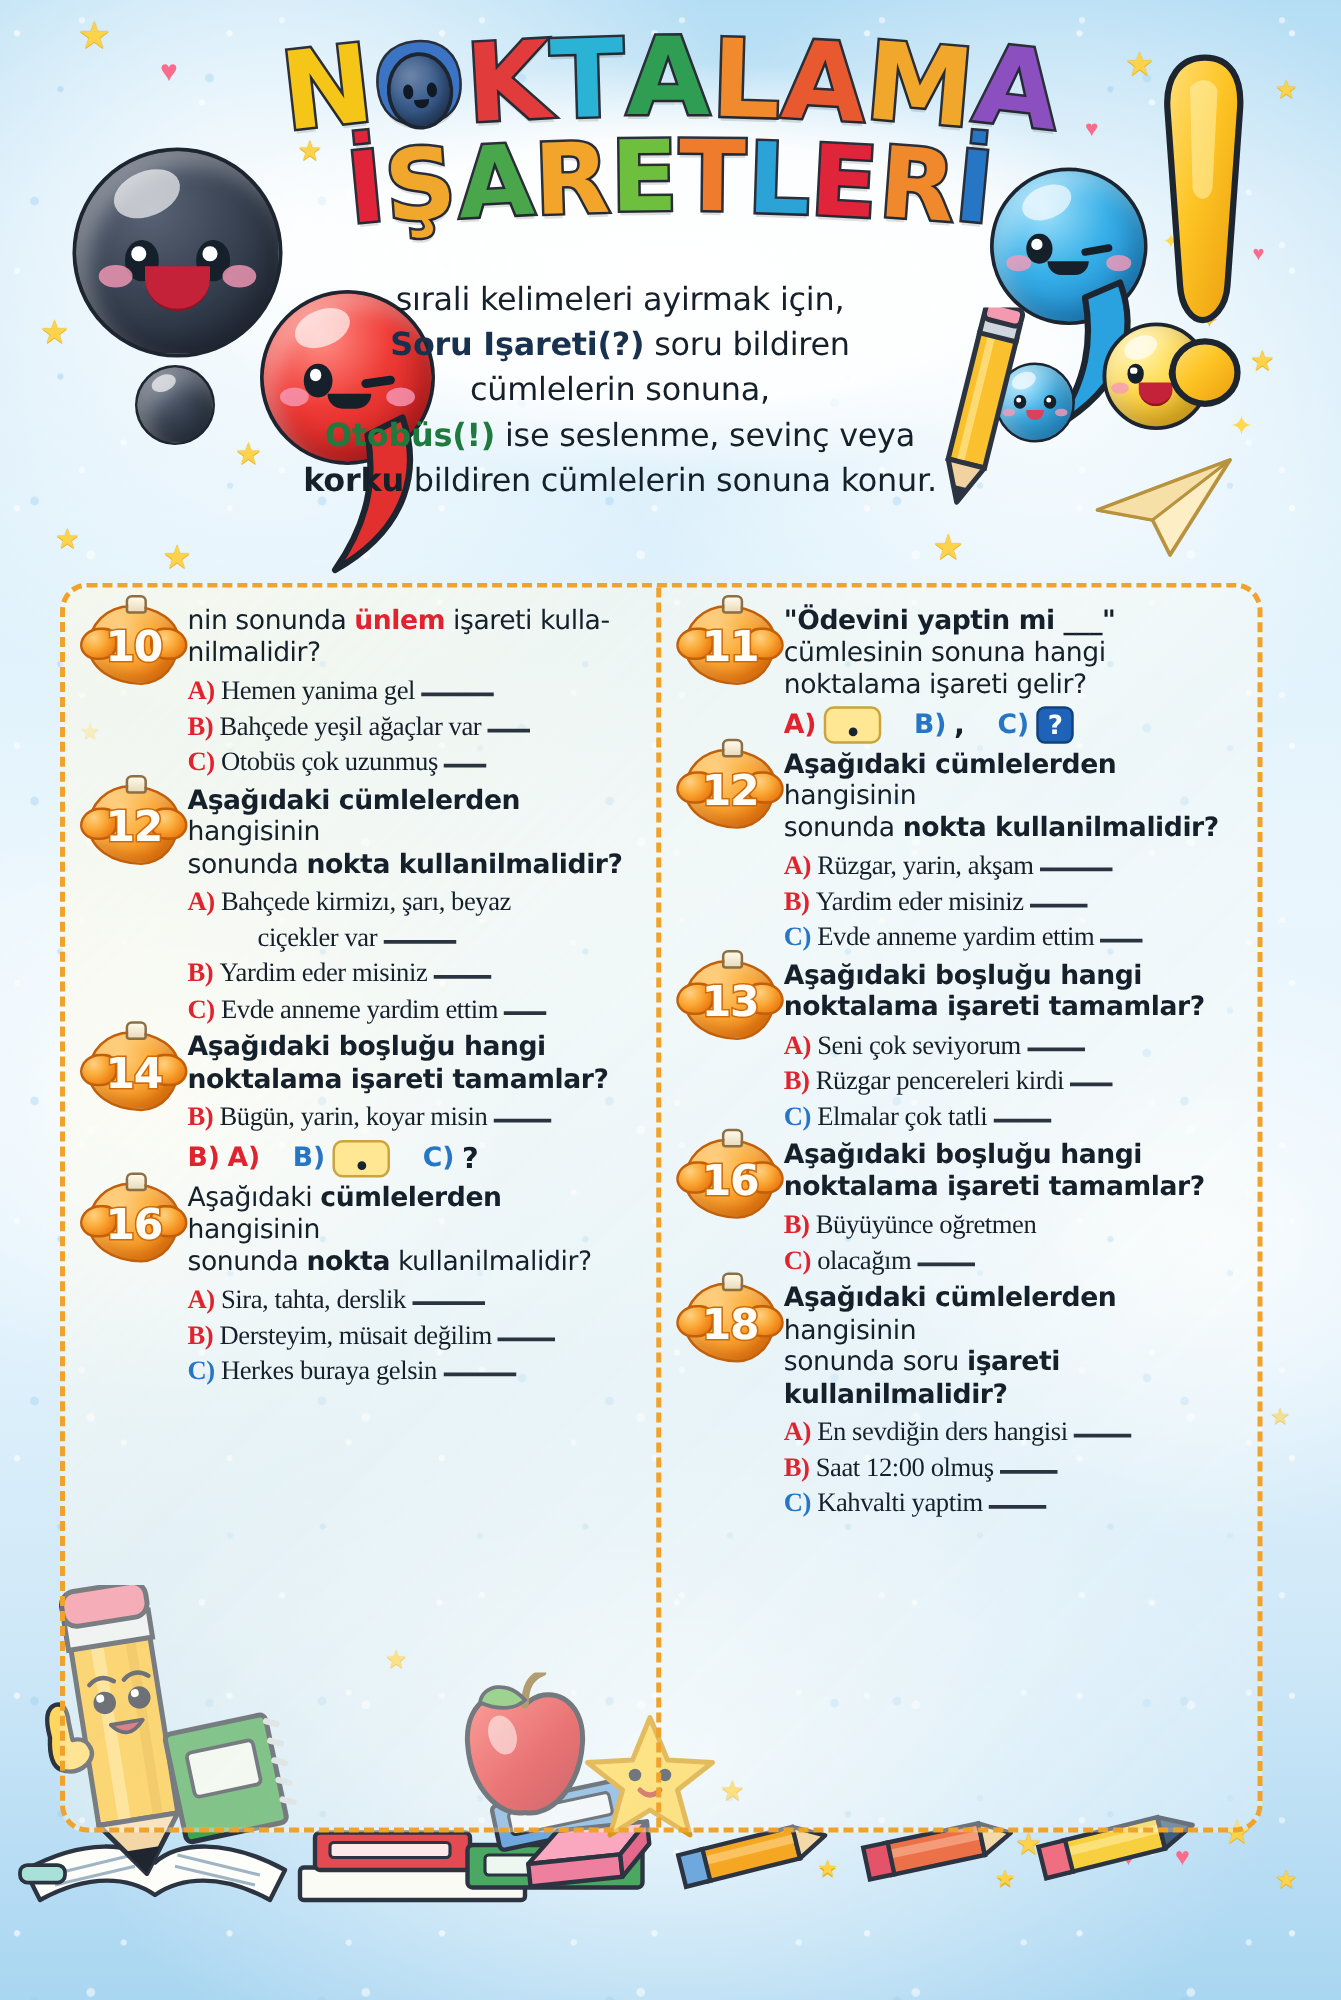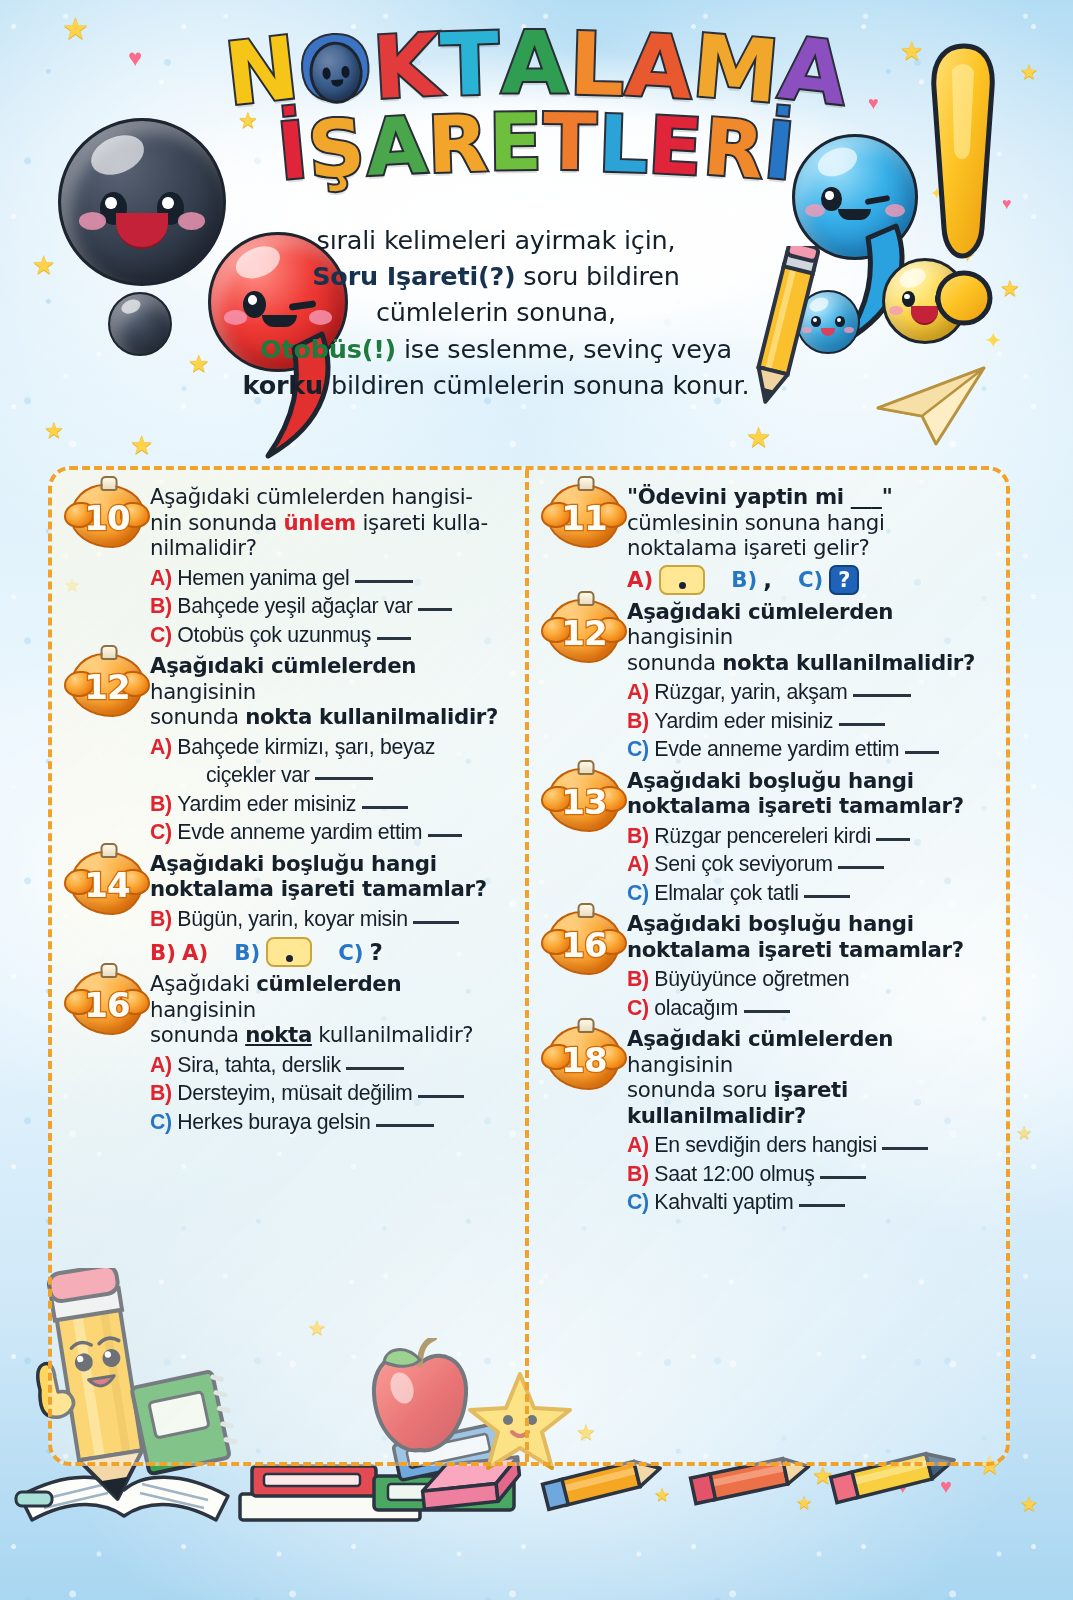--- a/index.html
+++ b/index.html
@@ -201,21 +201,21 @@
     font-size: 34px;
     color: #fffdf5;
     -webkit-text-stroke: 2.5px #cf6b0c;
     paint-order: stroke fill;
     letter-spacing: -1px;
     transform: translateY(3px);
   }
 
   .opts { margin-top: 4px; }
   .opt {
-    font-family: Liberation Sans, sans-serif;
+    font-family: Liberation Serif, serif;
     font-size: 21.3px;
     line-height: 1.29;
     color: #15202b;
     letter-spacing: -0.35px;
     padding-left: 28px;
     text-indent: -28px;
     margin-bottom: 1px;
   }
   .opt .lbl { font-weight: 700; }
   .lbl-red  { color: #e0242f; }
@@ -405,21 +405,20 @@
 
   <div class="panel">
     <div class="col col-left" id="colLeft">
         <div class="q">
           <div class="badge">
             <span class="blob"></span>
             <span class="cap"></span>
             <span class="num">10</span>
           </div>
           <div class="q-head">
-            <div>Aşağıdaki cümlelerden hangisi-</div>
             <div>nin sonunda <span class="hl-red">ünlem</span> işareti kulla-</div>
             <div>nilmalidir?</div>
           </div>
           <div class="opts">
             <div class="opt"><span class="lbl lbl-red">A) </span><span>Hemen yanima gel </span><span class="blank w-lg"></span></div>
             <div class="opt"><span class="lbl lbl-red">B) </span><span>Bahçede yeşil ağaçlar var </span><span class="blank w-sm"></span></div>
             <div class="opt"><span class="lbl lbl-red">C) </span><span>Otobüs çok uzunmuş </span><span class="blank w-sm"></span></div>
           </div>
         </div>
         <div class="q">
@@ -468,21 +467,21 @@
           </div>
         </div>
         <div class="q">
           <div class="badge">
             <span class="blob"></span>
             <span class="cap"></span>
             <span class="num">16</span>
           </div>
           <div class="q-head">
             <div>Aşağıdaki <span style="font-weight: 700;">cümlelerden</span> hangisinin</div>
-            <div>sonunda <span style="font-weight: 700; text-decoration: underline;">nokta</span> kullanilmalidir?</div>
+            <div>sonunda <span style="font-weight: 700;">nokta</span> kullanilmalidir?</div>
           </div>
           <div class="opts">
             <div class="opt"><span class="lbl lbl-red">A) </span><span>Sira, tahta, derslik </span><span class="blank w-lg"></span></div>
             <div class="opt"><span class="lbl lbl-red">B) </span><span>Dersteyim, müsait değilim </span><span class="blank w-md"></span></div>
             <div class="opt"><span class="lbl lbl-blue">C) </span><span>Herkes buraya gelsin </span><span class="blank w-lg"></span></div>
           </div>
         </div>
       </div>
     <div class="col col-right" id="colRight">
         <div class="q">
@@ -531,22 +530,22 @@
           <div class="badge">
             <span class="blob"></span>
             <span class="cap"></span>
             <span class="num">13</span>
           </div>
           <div class="q-head">
             <div><span style="font-weight: 700;">Aşağıdaki boşluğu hangi</span></div>
             <div><span style="font-weight: 700;">noktalama işareti tamamlar?</span></div>
           </div>
           <div class="opts">
+            <div class="opt"><span class="lbl lbl-red">A) </span><span>Seni çok seviyorum </span><span class="blank w-md"></span></div>
             <div class="opt"><span class="lbl lbl-red">B) </span><span>Rüzgar pencereleri kirdi </span><span class="blank w-sm"></span></div>
-            <div class="opt"><span class="lbl lbl-red">A) </span><span>Seni çok seviyorum </span><span class="blank w-md"></span></div>
             <div class="opt"><span class="lbl lbl-blue">C) </span><span>Elmalar çok tatli </span><span class="blank w-md"></span></div>
           </div>
         </div>
         <div class="q">
           <div class="badge">
             <span class="blob"></span>
             <span class="cap"></span>
             <span class="num">16</span>
           </div>
           <div class="q-head">

